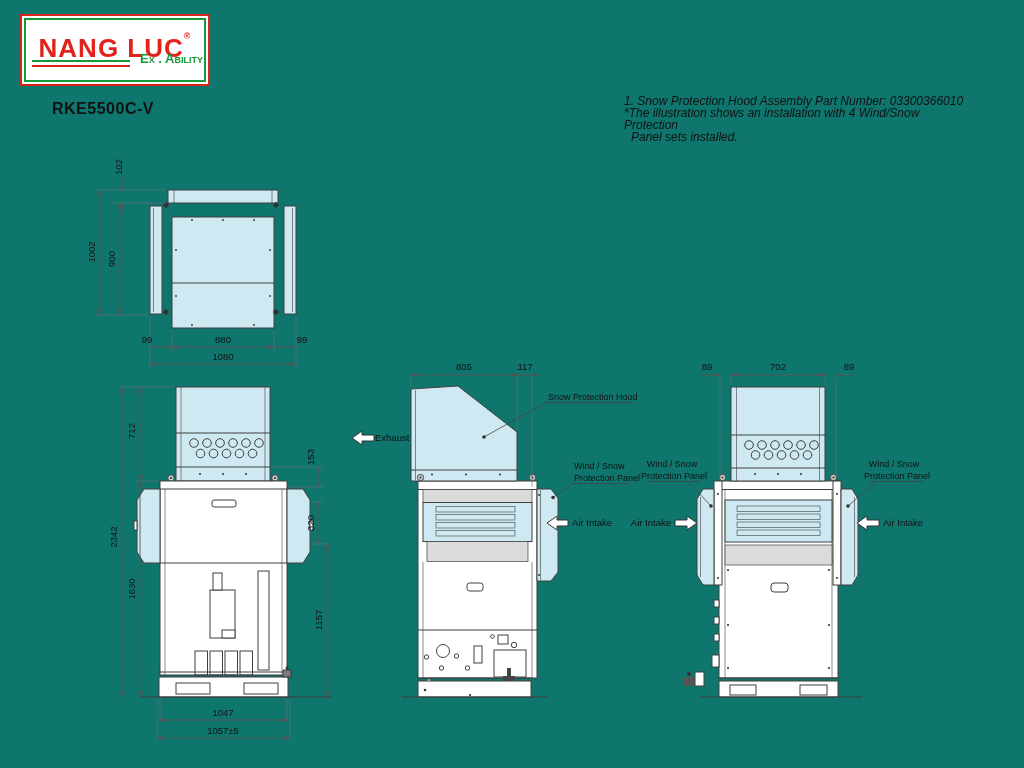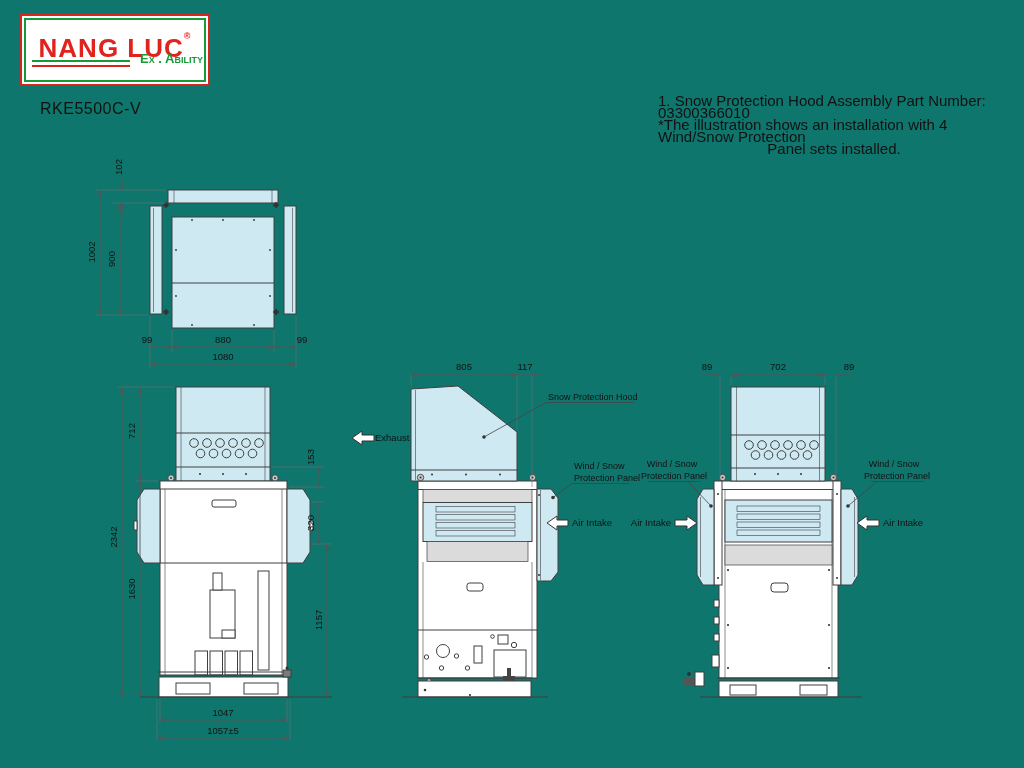--- a/index.html
+++ b/index.html
@@ -10,23 +10,23 @@
   .logo-inner{position:relative;width:100%;height:100%;border:2px solid #169a38;box-sizing:border-box;}
   .logo-brand{position:absolute;left:0;top:1px;width:100%;text-align:center;font-weight:bold;
     font-size:26px;line-height:30px;color:#e0231c;letter-spacing:1px;white-space:nowrap;}
   .logo-brand sup{font-size:9px;vertical-align:18px;}
   .logo-stripe{position:absolute;left:6px;width:98px;height:2px;}
   .stripe-green{top:40px;background:#169a38;}
   .stripe-red{top:45px;background:#d8251c;}
   .logo-tagline{position:absolute;right:1px;top:31px;color:#169a38;font-weight:bold;
     font-variant:small-caps;font-size:13px;white-space:nowrap;}
   
-  .model{position:absolute;left:40px;top:100px;font-size:16px;font-weight:normal;color:#111;letter-spacing:.5px;}
-  .notes{position:absolute;left:658px;top:95px;width:345px;font-size:15px;line-height:12px;color:#111;}
-  .notes .indent{padding-left:7px;text-align:center;}
+  .model{position:absolute;left:52px;top:100px;font-size:16px;font-weight:bold;color:#111;letter-spacing:.5px;}
+  .notes{position:absolute;left:624px;top:95px;width:345px;font-size:12px;line-height:12px;color:#111;font-style:italic;}
+  .notes .indent{padding-left:7px;}
   
   svg text{fill:#111;}
   .dt{font-size:9.5px;}
   .lb{font-size:9px;}
   .outl{stroke:#3f3f3f;stroke-width:1;fill:none;}
   .thin{stroke:#3f3f3f;stroke-width:.6;fill:none;}
   .blue{fill:#cfe9f2;stroke:#3f3f3f;stroke-width:1;}
   .gray{fill:#dbdbdb;stroke:#3f3f3f;stroke-width:.7;}
   .white{fill:#ffffff;stroke:#3f3f3f;stroke-width:1;}
   .dim{stroke:#555;stroke-width:.9;fill:none;}

